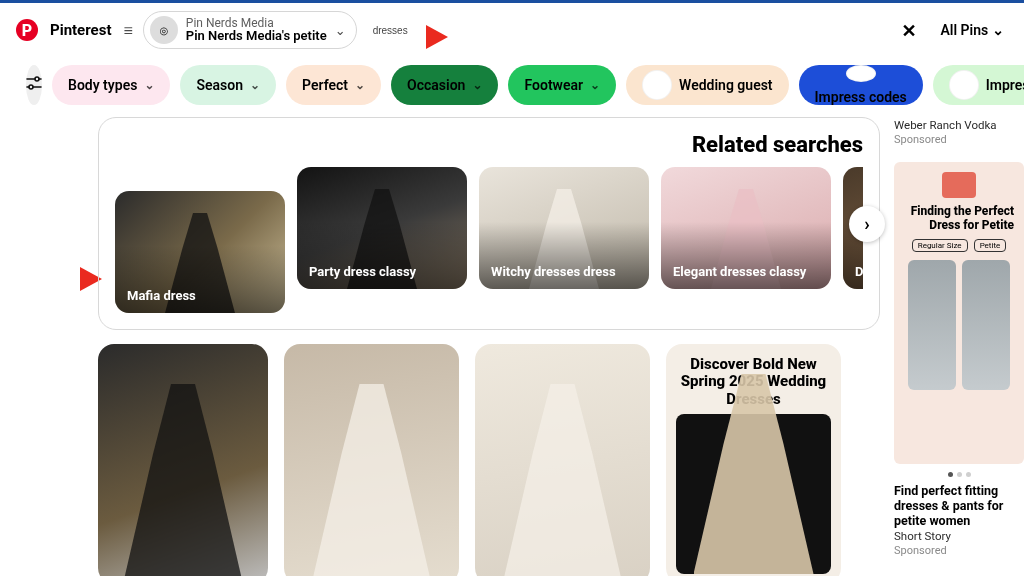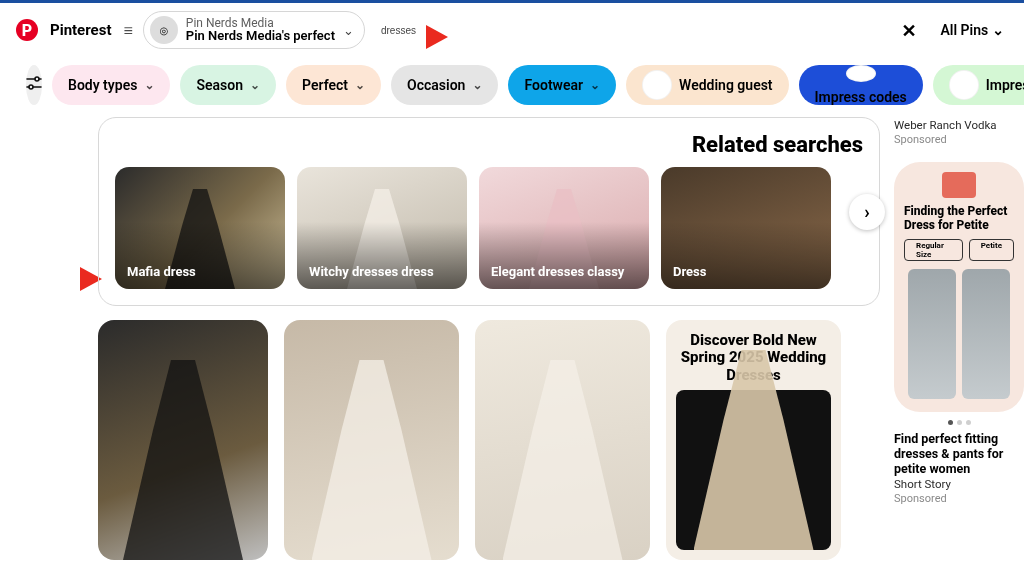--- a/index.html
+++ b/index.html
@@ -150,48 +150,48 @@
     display:flex; align-items:center; justify-content:center;
   }
 
   
   .rail { width: 130px; flex: 0 0 130px; overflow: hidden; }
   .rail-block { margin-bottom: 16px; }
   .rail-block .t1 { font-size: 12.5px; font-weight: 700; line-height: 1.2; }
   .rail-block .t2 { font-size: 11.5px; color: #2b2b2b; margin-top: 1px; }
   .rail-block .t3 { font-size: 11px; color: #8a8a8a; margin-top: 1px; }
   .rail-hero {
-    height: 250px; border-radius: 26px; background: #f7e7df;
-    padding: 10px; text-align: left; position: relative;
+    height: 302px; border-radius: 6px; background: #f7e7df;
+    padding: 10px; text-align: right; position: relative;
   }
   .rail-hero .tag {
     width: 34px; height: 26px; background: #e56b5b; border-radius: 4px;
     margin: 0 auto 6px;
   }
   .rail-hero .h1 { font-size: 12px; font-weight: 800; line-height: 1.2; }
   .rail-hero .sizes {
     display: flex; justify-content: center; gap: 6px; margin-top: 6px;
   }
   .rail-hero .sizes span{
-    font-size: 8px; font-weight:700; border:1px solid #333;
-    padding: 1px 11px; border-radius: 4px;
+    font-size: 8px; font-weight:400; border:1px solid #333;
+    padding: 1px 5px; border-radius: 4px;
   }
   .rail-hero .models{
     display:flex; justify-content:center; gap:6px; margin-top:8px;
   }
   .rail-hero .models div{
     width:48px; height:130px; border-radius:6px;
     background:linear-gradient(#9fa7ab,#c5cbce);
   }
   .dots { display:flex; gap:4px; justify-content:center; margin:8px 0 6px; }
   .dots span{ width:5px; height:5px; border-radius:50%; background:#cfcfcf; }
   .dots span.on{ background:#555; }
 
   
-  .bg1{ background: linear-gradient(135deg,#2b2b2b,#7a6a4a 55%,#cdbf9a); }
+  .bg1{ background: linear-gradient(135deg,#2b2b2b,#7a6a4a 55%,#cdbf9a); margin-top: 24px; }
   .bg2{ background: linear-gradient(160deg,#131313,#3a3a3a 50%,#8b7b66); }
   .bg3{ background: linear-gradient(160deg,#e9e4db,#bfb7a8); }
   .bg4{ background: linear-gradient(160deg,#f1d9db,#d9a9ab); }
   .bg5{ background: linear-gradient(160deg,#4a3a2a,#8b6a4a); }
 
   
   .silh {
     position:absolute; left:50%; bottom:0; transform:translateX(-50%);
     width:70px; height:100px;
     clip-path: polygon(40% 0,60% 0,75% 35%,100% 100%,0 100%,25% 35%);
@@ -214,21 +214,21 @@
 
   <header>
     <div class="logo">P</div>
     <span class="brand">Pinterest</span>
     <span class="hamburger">≡</span>
 
     <div class="profile-pill">
       <div class="avatar">◎</div>
       <div class="profile-txt">
         <div class="profile-sub">Pin Nerds Media</div>
-        <div class="profile-main">Pin Nerds Media's perfect</div>
+        <div class="profile-main">Pin Nerds Media's petite</div>
       </div>
       <span class="chev">⌄</span>
     </div>
 
     <div class="searchbar">
       <input type="text" value="dresses" style="">
       <span class="clear-x">✕</span>
     </div>
 
     <div class="all-pins">
@@ -255,25 +255,25 @@
         <span class="cchev">⌄</span>
       </div>
       <div class="chip" style="background: rgb(216, 244, 227);">
         <span>Season</span>
         <span class="cchev">⌄</span>
       </div>
       <div class="chip" style="background: rgb(253, 230, 213);">
         <span>Perfect</span>
         <span class="cchev">⌄</span>
       </div>
-      <div class="chip" style="background: #e5e5e5;">
+      <div class="chip" style="background: #15803d;">
         <span>Occasion</span>
         <span class="cchev">⌄</span>
       </div>
-      <div class="chip" style="background: #0ea5e9;">
+      <div class="chip" style="background: #22c55e;">
         <span>Footwear</span>
         <span class="cchev">⌄</span>
       </div>
       <div class="chip" style="background: rgb(251, 229, 207);">
         <span class="chip-img"></span>
         <span>Wedding guest</span>
       </div>
       <div class="chip" style="background: #1d4ed8; flex-direction: column;">
         <span class="chip-img"></span>
         <span>Impress codes</span>
@@ -288,20 +288,24 @@
     <div class="left">
 
       <div class="arrow-right arrow-anno-2" style="position:absolute;"></div>
 
       <section class="related-panel">
         <div class="related-title">Related searches</div>
         <div class="rel-row" id="rel-row">
             <div class="rel-card bg1">
               <div class="silh black"></div>
               <div class="label">Mafia dress</div>
+            </div>
+            <div class="rel-card bg2">
+              <div class="silh black"></div>
+              <div class="label">Party dress classy</div>
             </div>
             <div class="rel-card bg3">
               <div class="silh white"></div>
               <div class="label">Witchy dresses dress</div>
             </div>
             <div class="rel-card bg4">
               <div class="silh pink"></div>
               <div class="label">Elegant dresses classy</div>
             </div>
             <div class="rel-card bg5">

